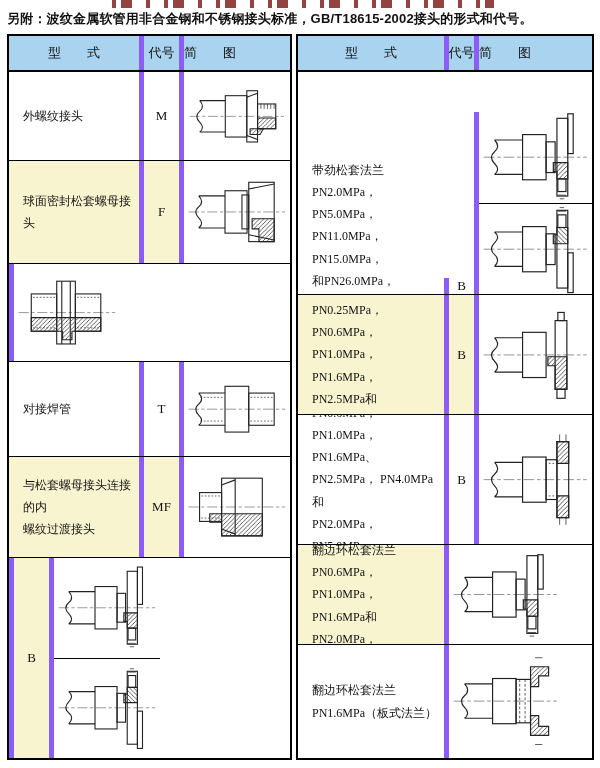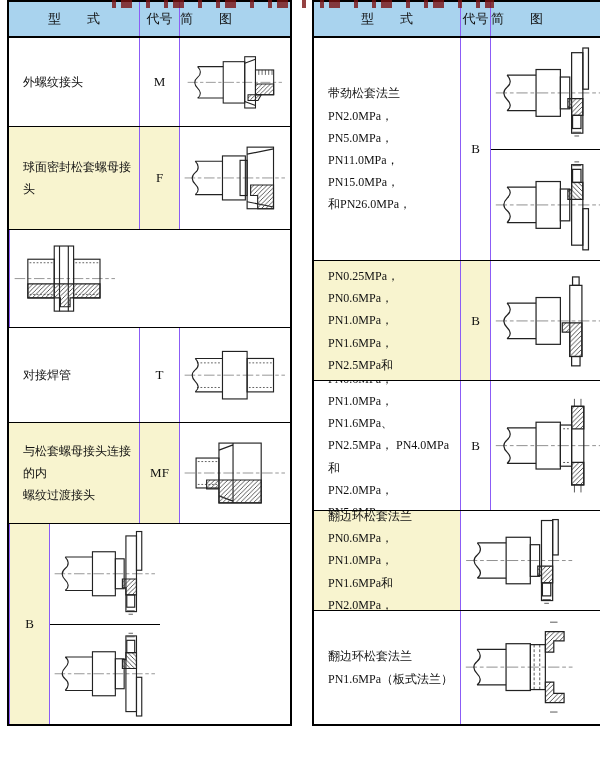--- a/index.html
+++ b/index.html
@@ -2,27 +2,27 @@
 <html><head>
 <meta charset="utf-8">
 <style>
   html,body{margin:0;padding:0;background:#ffffff;}
   .page{position:relative;width:600px;height:768px;background:#fff;overflow:hidden;
         font-family:"Liberation Sans","DejaVu Sans",sans-serif;color:#111;}
   .artifact{position:absolute;top:0;left:112px;width:382px;height:8px;opacity:.8;
     background:repeating-linear-gradient(90deg,#7a1212 0 4px,transparent 4px 9px,#7a1212 9px 20px,transparent 20px 34px,#7a1212 34px 38px,transparent 38px 52px);}
   .title{padding:10px 6px 6px 7px;font-size:13px;font-weight:bold;letter-spacing:.2px;
          font-family:"Liberation Sans","DejaVu Sans",sans-serif;}
-  .tables{display:flex;gap:20px;padding:0 0 0 7px;align-items:flex-start;}
+  .tables{display:flex;gap:4px;padding:0 0 0 7px;align-items:flex-start;}
   .tbl{border:2px solid #000;background:#fff;}
   .row{display:flex;box-sizing:border-box;}
   .row + .row{border-top:1px solid #000;}
   .head{height:35px;background:#a9d3ee;border-bottom:1px solid #000;}
   .cell{box-sizing:border-box;display:flex;align-items:center;overflow:hidden;}
-  .c-code,.c-diag{border-left:1px solid #8b5cf6;}
+  .c-code,.c-diag{border-left:5px solid #8b5cf6;}
   .c-type{width:130px;padding:2px 4px 2px 14px;font-size:12px;line-height:1.85;white-space:pre-line;
           font-family:"Liberation Serif","DejaVu Serif",serif;}
   .c-code{width:40px;justify-content:center;font-size:13px;
           font-family:"Liberation Serif","DejaVu Serif",serif;}
   .c-diag{width:111px;flex-direction:column;align-items:stretch;padding:0;}
   .tbl.right .c-type{width:146px;}
   .tbl.right .c-code{width:30px;}
   .tbl.right .c-diag{width:118px;}
   .head .cell{justify-content:center;padding:0;font-size:13px;white-space:pre;
               font-family:"Liberation Serif","DejaVu Serif",serif;}
@@ -30,20 +30,21 @@
   .bg-white{background:#ffffff;}
   .sub{flex:1;display:flex;align-items:center;justify-content:center;min-height:0;}
   .sub + .sub{border-top:1px solid #000;}
   .sub svg{width:96%;height:94%;display:block;}
 </style>
 </head>
 <body>
 
 <div class="page">
   <div class="artifact"></div>
+  <div class="title">另附：波纹金属软管用非合金钢和不锈钢接头标准，GB/T18615-2002接头的形式和代号。</div>
 
   <div class="tables">
     <div class="tbl left" id="tbl-left">
       <div class="row head">
         <div class="cell c-type">型        式</div>
         <div class="cell c-code">代号</div>
         <div class="cell c-diag">简        图</div>
       </div>
     <div class="row" style="height: 89px;">
           <div class="cell c-type bg-white">外螺纹接头</div>
@@ -211,21 +212,21 @@
           </div>
         </div>
       </div>
 
     <div class="tbl right" id="tbl-right">
       <div class="row head">
         <div class="cell c-type">型        式</div>
         <div class="cell c-code">代号</div>
         <div class="cell c-diag">简        图</div>
       </div>
-    <div class="row" style="height: 223px;">
+    <div class="row" style="height: 223px; align-items: flex-end;">
           <div class="cell c-type bg-white">带劲松套法兰
 PN2.0MPa， PN5.0MPa，
 PN11.0MPa， PN15.0MPa，
 和PN26.0MPa，</div>
           <div class="cell c-code bg-white">B</div>
           <div class="cell c-diag bg-white">
             <div class="sub">
               <svg viewBox="0 0 120 100" preserveAspectRatio="xMidYMid meet">
                 <defs>
                   <pattern id="hp8" width="5" height="5" patternUnits="userSpaceOnUse">

